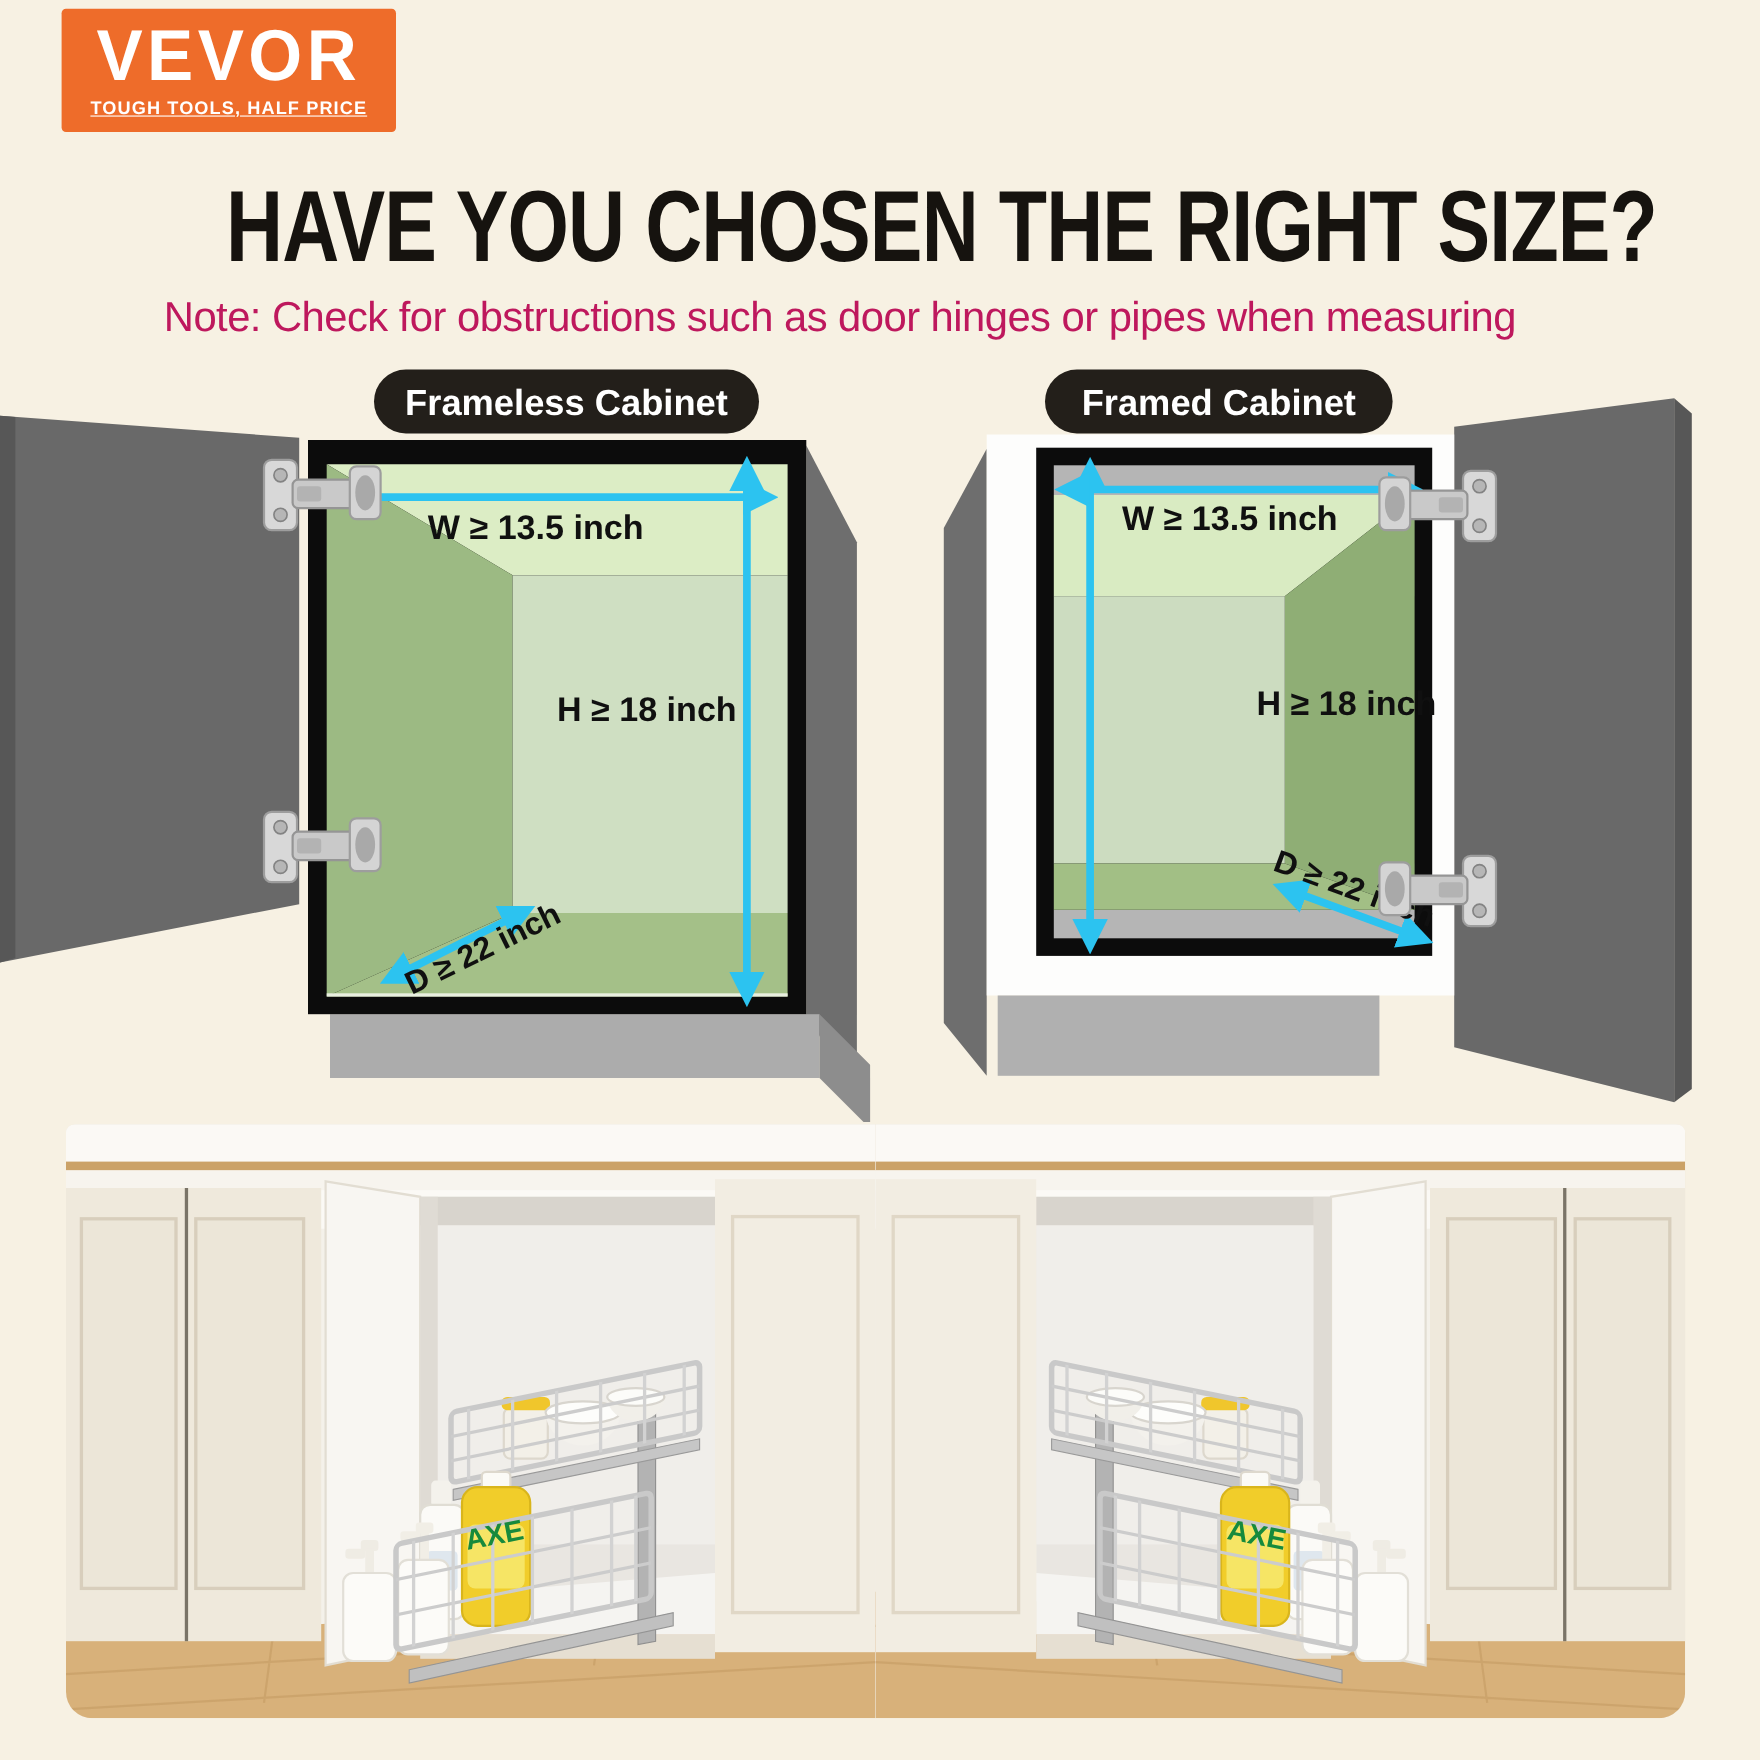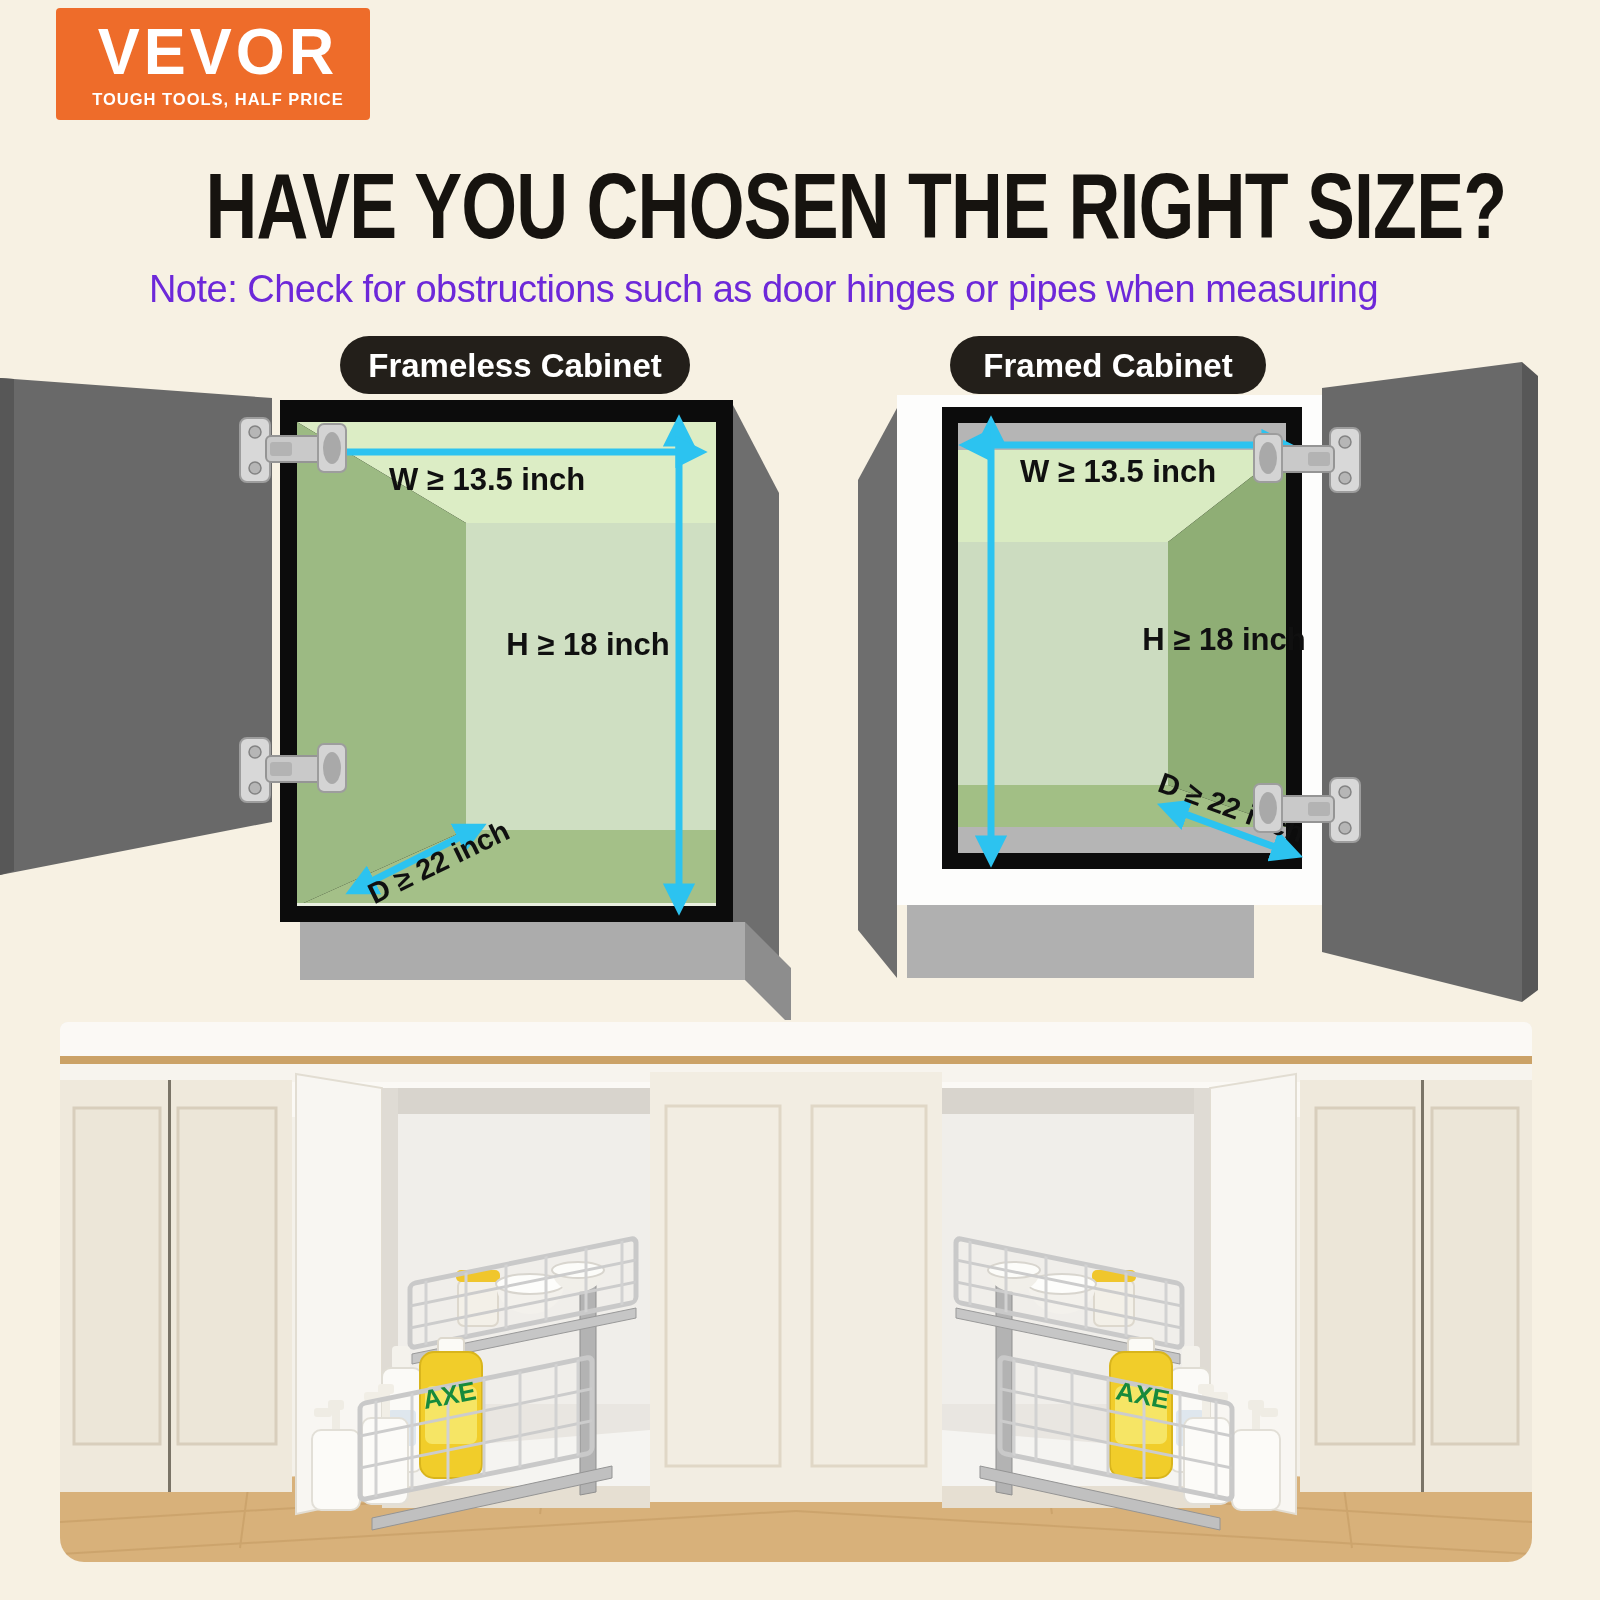--- a/index.html
+++ b/index.html
@@ -1,29 +1,29 @@
 <!DOCTYPE html>
 <html><head>
 <meta charset="utf-8">
 <style>
   html,body{margin:0;padding:0;background:#f7f1e3;}
   #canvas{position:relative;width:1600px;height:1600px;background:#f7f1e3;overflow:hidden;
           font-family:"Liberation Sans",sans-serif;}
   
   .logo{position:absolute;left:56px;top:8px;width:304px;height:112px;background:#ee6c2a;
-        border-radius:4px;display:flex;flex-direction:column;align-items:center;justify-content:center;padding-left:10px;}
+        border-radius:4px;display:flex;flex-direction:column;align-items:center;justify-content:center;}
   .logo .word{color:#fff;font-weight:700;font-size:63px;letter-spacing:4px;line-height:1;
               transform:scaleY(1.04);}
-  .logo .tag{color:#fff;font-weight:700;font-size:16.5px;letter-spacing:1px;margin-top:7px;}
+  .logo .tag{color:#fff;font-weight:700;font-size:16.5px;letter-spacing:1px;margin-top:7px;text-decoration:underline;}
   
   .title-wrap{position:absolute;left:0;top:158px;width:1600px;text-align:right;padding-left:22px;}
   .title{display:inline-block;font-weight:700;font-size:92px;line-height:1.05;color:#16130f;
          transform:scaleX(0.78);transform-origin:center;letter-spacing:-1px;white-space:nowrap;}
   .note{position:absolute;left:0;top:268px;width:1527px;text-align:center;font-size:38px;
-        color:#6d28d9;letter-spacing:-0.5px;}
+        color:#be185d;letter-spacing:-0.5px;}
   
   .dia{position:absolute;top:330px;width:800px;height:690px;}
   #dia-left{left:0;} #dia-right{left:800px;}
   svg text{font-family:"Liberation Sans",sans-serif;}
   
   .photos{position:absolute;left:60px;top:1022px;width:1472px;height:540px;
           border-radius:8px 8px 24px 24px;overflow:hidden;background:#efe9dd;}
   .photo{position:absolute;top:0;width:736px;height:540px;}
   #photo-left{left:0;} #photo-right{left:736px;}
   .band{position:absolute;left:0;top:0;width:1472px;height:100px;z-index:3;

